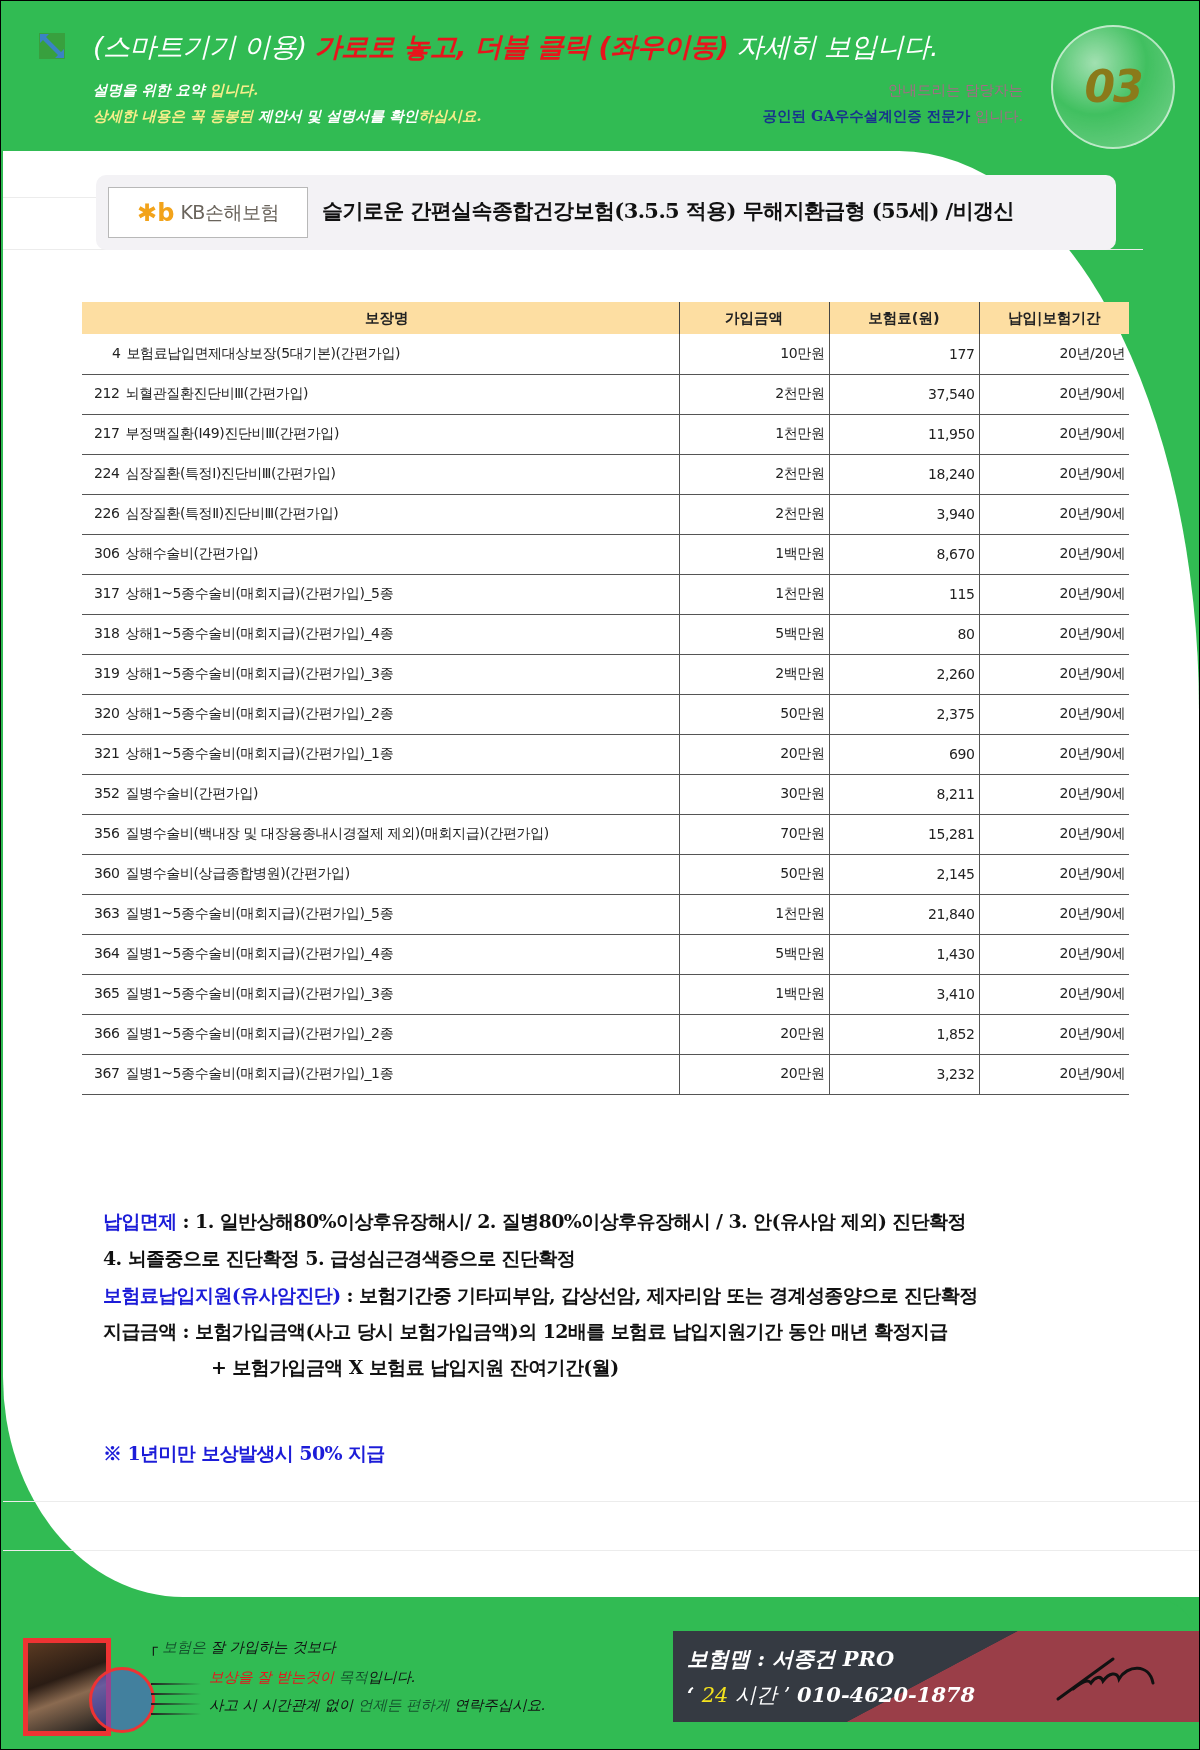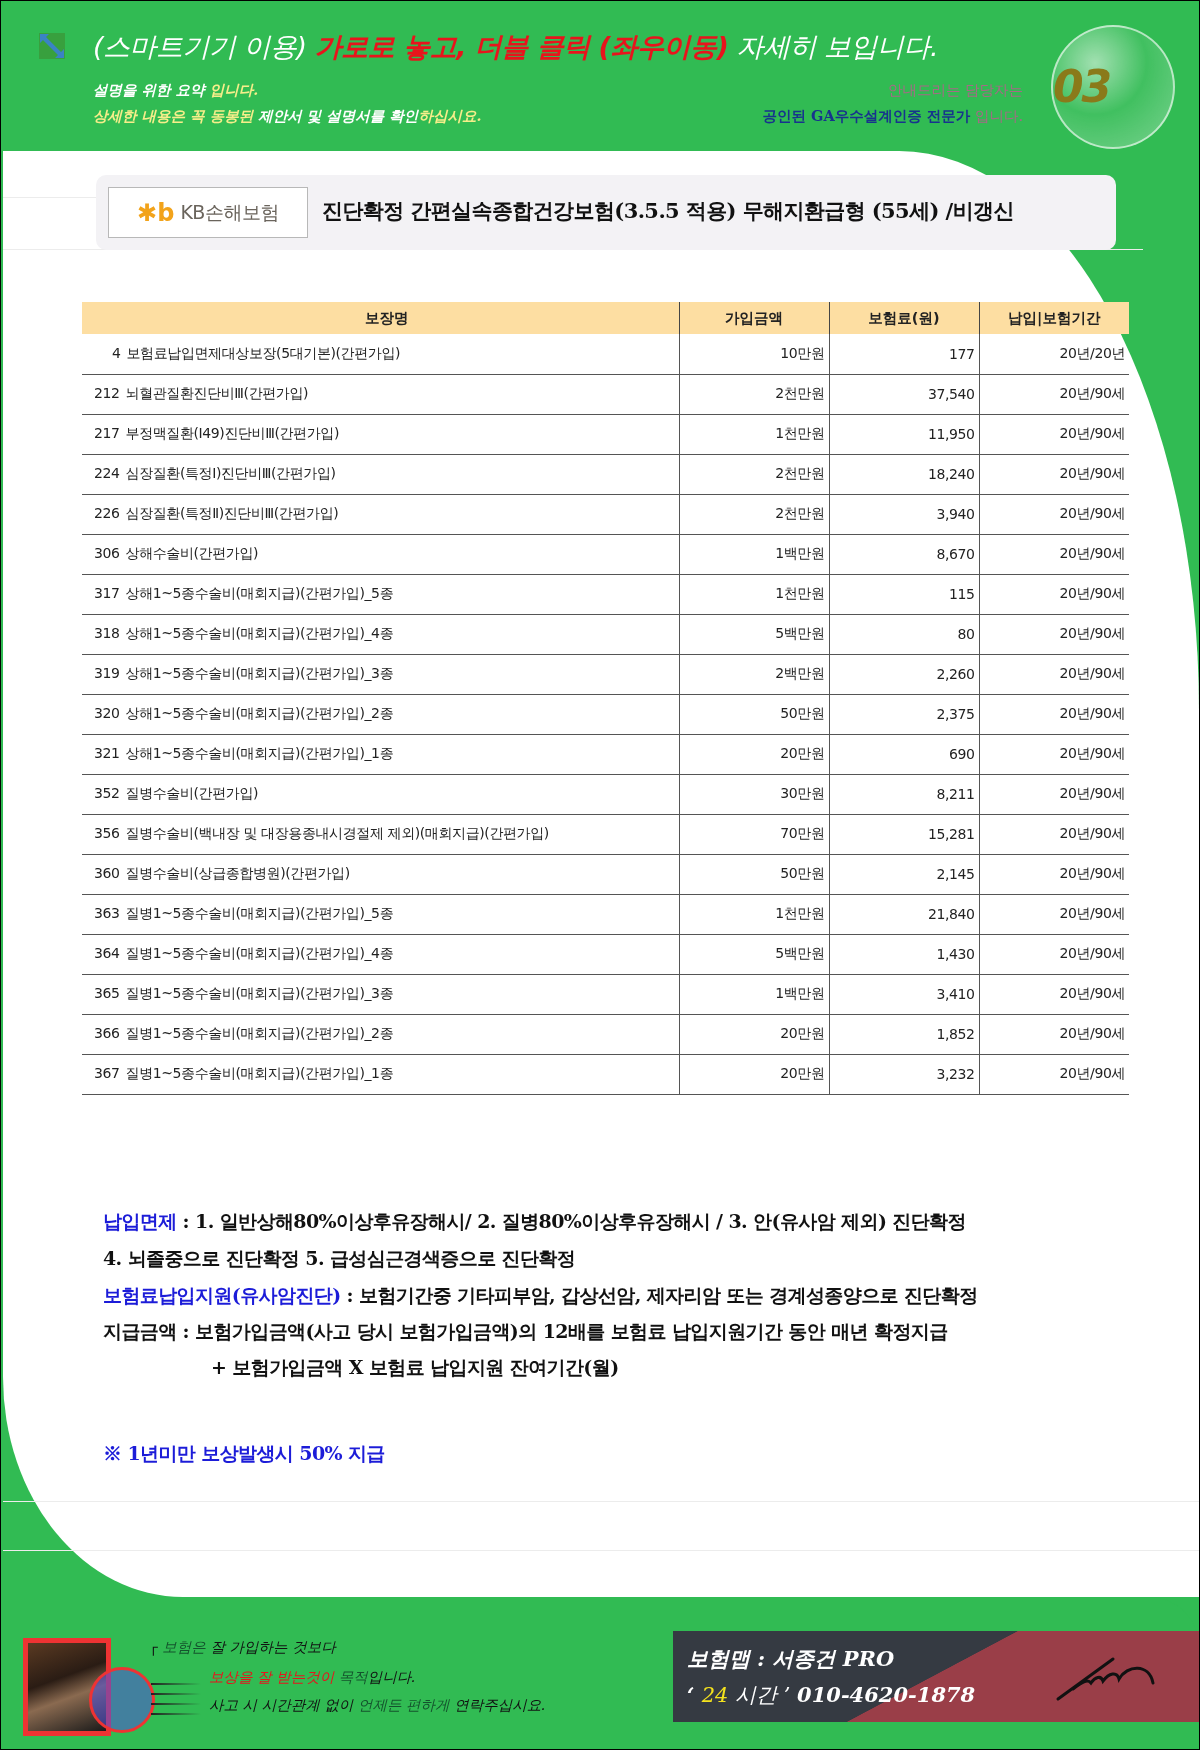--- a/index.html
+++ b/index.html
@@ -37,21 +37,21 @@
     font-size: 14.5px; white-space: nowrap; text-align: right;
   }
   .mauve { color: #a66a86; }
   .navy { color: #17338d; font-weight: bold; }
   .bubble {
     position: absolute; left: 1050px; top: 24px; width: 124px; height: 124px; border-radius: 50%;
     background: radial-gradient(circle at 35% 30%, rgba(255,255,255,0.55), rgba(255,255,255,0.08) 45%, rgba(255,255,255,0.25) 80%, rgba(255,255,255,0.7) 100%);
     border: 2px solid rgba(255,255,255,0.6);
   }
   .bubble-num {
-    position: absolute; left: 0; right: 0; top: 34px; 
+    position: absolute; left: 0; right: 0; top: 34px; text-align: center;
     font-family: "DejaVu Sans", sans-serif; font-weight: bold; font-style: italic;
     font-size: 44px; color: #8a7a1a; letter-spacing: -2px;
   }
 
   
   .banner {
     position: absolute; left: 95px; top: 174px; width: 1020px; height: 75px;
     background: #f3f2f5; border-radius: 10px;
   }
   .kb-logo {
@@ -168,21 +168,21 @@
   </div>
   <div class="bubble">
     <div class="bubble-num">03</div>
   </div>
 
   <div class="banner">
     <div class="kb-logo">
       <span class="kb-star">✱b</span>
       <span class="kb-text">KB손해보험</span>
     </div>
-    <div class="product-title">진단확정 간편실속종합건강보험(3.5.5 적용) 무해지환급형 (55세) /비갱신</div>
+    <div class="product-title">슬기로운 간편실속종합건강보험(3.5.5 적용) 무해지환급형 (55세) /비갱신</div>
   </div>
 
   <table class="cov">
     <colgroup>
         <col class="c1">
         <col class="c2">
         <col class="c3">
         <col class="c4">
       </colgroup>
     <thead>

